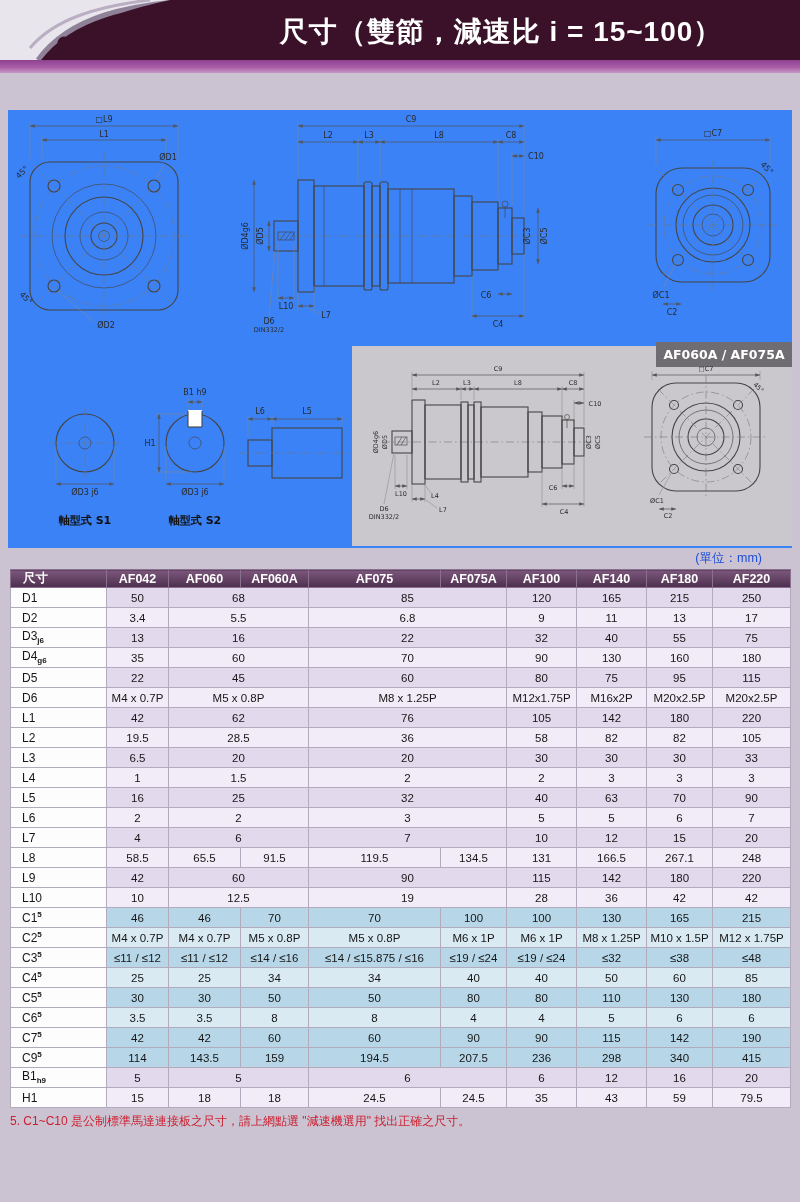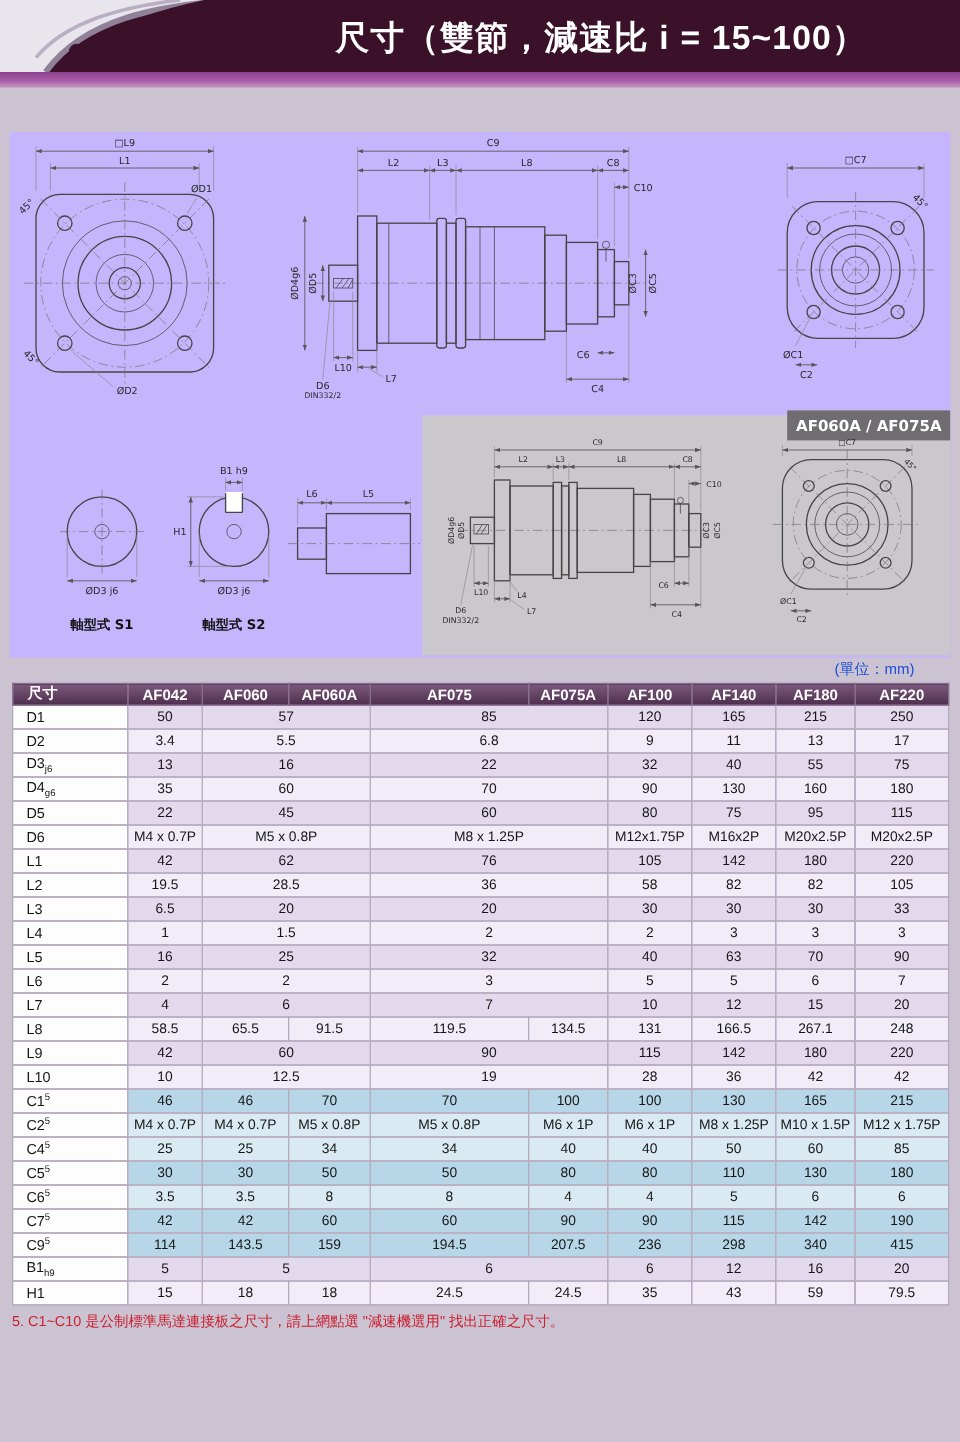--- a/index.html
+++ b/index.html
@@ -8,21 +8,21 @@
 
   
   .banner { position:relative; height:60px; background:#3a1129; }
   .swoosh { position:absolute; left:0; top:0; }
   .title { position:absolute; left:204px; right:2px; top:0; height:60px; line-height:63px;
            text-align:center; color:#ffffff; font-size:28px; font-weight:bold;
            letter-spacing:1px; white-space:nowrap; }
   .strip { height:13px; background:linear-gradient(180deg,#8d4190 0%, #a95ca6 55%, #c497c3 100%); }
 
   
-  .panel { margin:37px 8px 0; width:784px; height:438px; background:#c4b5fd; }
+  .panel { margin:37px 8px 0; width:784px; height:438px; background:#3b82f6; }
   .ln  { stroke:#454545; fill:none; stroke-width:1.1; }
   .thin{ stroke-width:0.65; }
   .cl  { stroke:#777; stroke-width:0.6; stroke-dasharray:8 3 1.5 3; fill:none; }
   .dim { stroke:#555; stroke-width:0.7; fill:none; marker-start:url(#ar); marker-end:url(#ar); }
   .ext { stroke:#888; stroke-width:0.55; fill:none; }
   .lbl { fill:#2a2a2a; font-family:"DejaVu Sans",sans-serif; font-size:8px; text-anchor:middle; }
   .lbl6{ font-size:6.5px; }
   .cjk { fill:#111; font-family:"DejaVu Sans",sans-serif; font-size:11px; font-weight:bold; text-anchor:middle; }
   .variant { fill:#ffffff; font-family:"DejaVu Sans",sans-serif; font-size:12.5px; font-weight:bold; text-anchor:middle; }
 
@@ -34,21 +34,21 @@
                   font-size:12.5px; font-weight:bold; border:1px solid #8a7090; padding:0; }
   .dim-table th.first { text-align:left; padding-left:12px; }
   .dim-table td { height:20px; text-align:center; font-size:11.5px; color:#161616;
                   border:1px solid #b2aabd; padding:0 1px; background:#efe9f4;
                   overflow:hidden; white-space:nowrap; }
   .dim-table td.rl { text-align:left; padding-left:11px; background:#fdfdfe; font-size:12px; }
   tr.tint-pd td:not(.rl) { background:#e3d9ec; }
   tr.tint-pl td:not(.rl) { background:#f1ecf7; }
   tr.tint-bd td:not(.rl) { background:#b7d7e8; }
   tr.tint-bl td:not(.rl) { background:#d9eaf3; }
-  .dim-table sub, .dim-table sup { font-size:8px; }
+  .dim-table sub, .dim-table sup { font-size:8px;font-weight:bold; }
 
   .footnote { margin:5px 0 0 10px; font-size:12px; color:#cc2030; }
 </style>
 </head>
 <body>
 
 <div class="page">
 
   <header class="banner">
     <svg class="swoosh" width="210" height="60" viewBox="0 0 210 60">
@@ -384,21 +384,21 @@
           <th>AF100</th>
           <th>AF140</th>
           <th>AF180</th>
           <th>AF220</th>
         </tr>
       </thead>
     <tbody>
         <tr class="tint-pd">
           <td class="rl">D1</td>
           <td>50</td>
-          <td colspan="2">57</td>
+          <td colspan="2">68</td>
           <td colspan="2">85</td>
           <td>120</td>
           <td>165</td>
           <td>215</td>
           <td>250</td>
         </tr>
         <tr class="tint-pl">
           <td class="rl">D2</td>
           <td>3.4</td>
           <td colspan="2">5.5</td>
@@ -567,20 +567,32 @@
           <td>M4 x 0.7P</td>
           <td>M4 x 0.7P</td>
           <td>M5 x 0.8P</td>
           <td>M5 x 0.8P</td>
           <td>M6 x 1P</td>
           <td>M6 x 1P</td>
           <td>M8 x 1.25P</td>
           <td>M10 x 1.5P</td>
           <td>M12 x 1.75P</td>
         </tr>
+        <tr class="tint-bd">
+          <td class="rl">C3<sup>5</sup></td>
+          <td>≤11 / ≤12</td>
+          <td>≤11 / ≤12</td>
+          <td>≤14 / ≤16</td>
+          <td>≤14 / ≤15.875 / ≤16</td>
+          <td>≤19 / ≤24</td>
+          <td>≤19 / ≤24</td>
+          <td>≤32</td>
+          <td>≤38</td>
+          <td>≤48</td>
+        </tr>
         <tr class="tint-bl">
           <td class="rl">C4<sup>5</sup></td>
           <td>25</td>
           <td>25</td>
           <td>34</td>
           <td>34</td>
           <td>40</td>
           <td>40</td>
           <td>50</td>
           <td>60</td>

